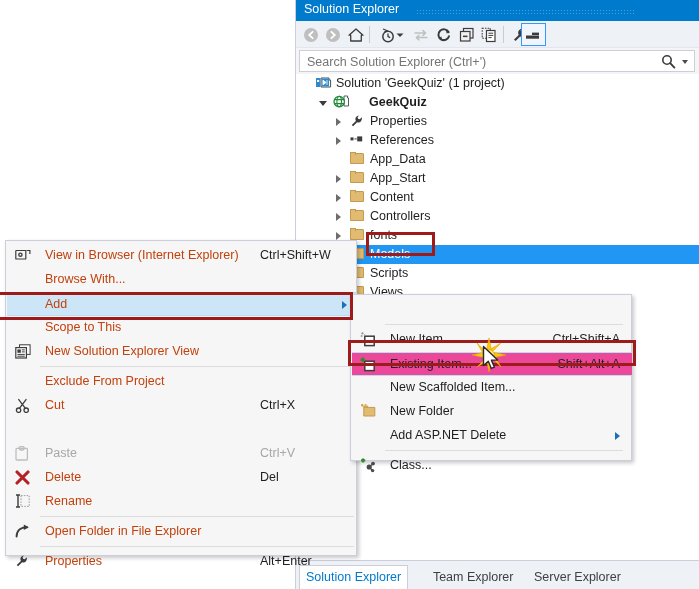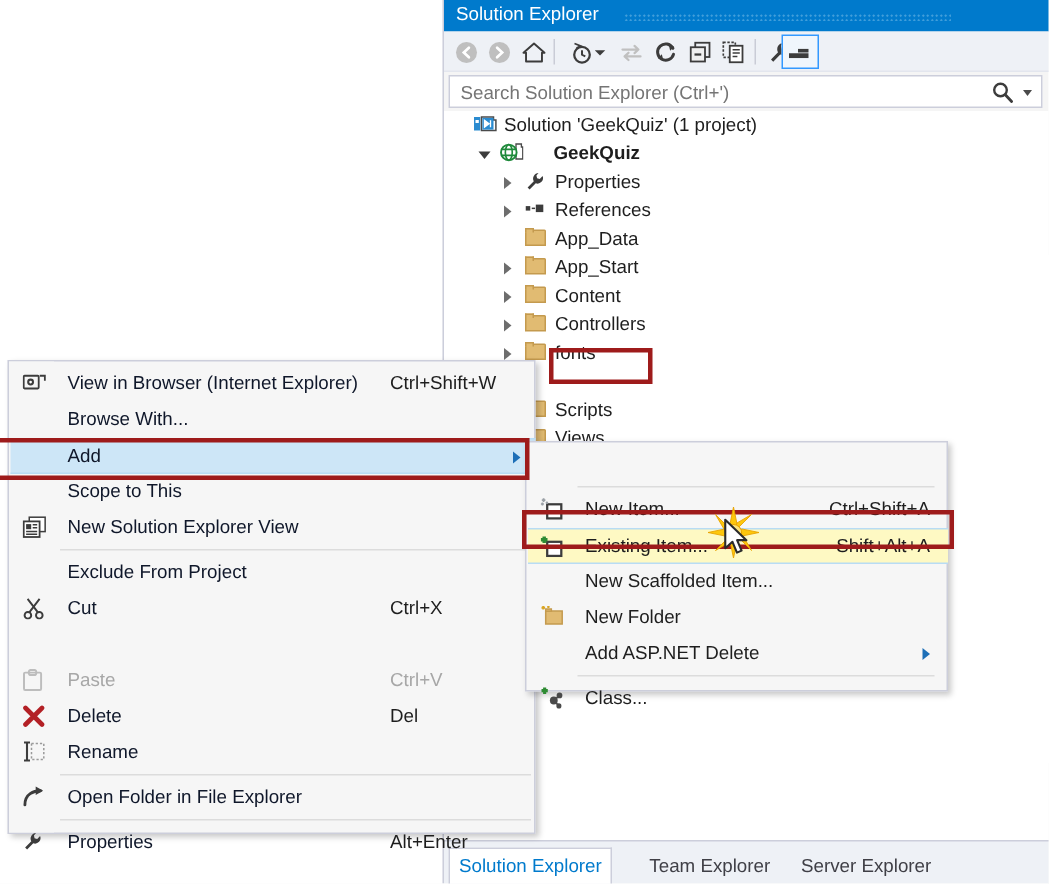--- a/index.html
+++ b/index.html
@@ -90,39 +90,39 @@
 
   
   #ctxmenu {
     position:absolute; left:5px; top:240px; width:352px; height:316px;
     background:#f6f6f6; border:1px solid #cccedb;
     box-shadow: 2px 2px 4px rgba(0,0,0,.22);
   }
   #ctxmenu .gutter { position:absolute; left:0; top:0; width:30px; height:100%; background:#f6f6f6; }
   .mrow { position:absolute; left:1px; width:350px; height:24px; white-space:nowrap; }
   .mrow .mico { position:absolute; left:8px; top:4px; width:17px; height:16px; }
-  .mrow .mlbl { position:absolute; left:38px; top:4px; font-size:12.5px; color:#0f172a; }
+  .mrow .mlbl { position:absolute; left:38px; top:4px; font-size:12.5px; color:#c2410c; }
   .mrow .mkey { position:absolute; top:4px; font-size:12.5px; color:#1e1e1e; }
   .mrow.disabled .mlbl, .mrow.disabled .mkey { color:#a7a7a7; }
   .mrow.hl { background:#cde6f7; border-top:1px solid #b8dcf4; border-bottom:1px solid #b8dcf4; }
   .mrow .marrow { position:absolute; right:10px; top:8px; width:0;height:0;
     border-top:4px solid transparent;border-bottom:4px solid transparent;border-left:5px solid #1d6fb7; }
   .msep { position:absolute; left:34px; width:314px; height:1px; background:#dcdcdc; }
 
   
   #submenu {
     position:absolute; left:350px; top:294px; width:282px; height:167px;
     background:#f6f6f6; border:1px solid #cccedb;
     box-shadow: 2px 2px 4px rgba(0,0,0,.22);
   }
   .srow { position:absolute; left:1px; width:280px; height:24px; white-space:nowrap; }
   .srow .sico { position:absolute; left:8px; top:4px; width:17px; height:16px; }
   .srow .slbl { position:absolute; left:38px; top:4px; font-size:12.5px; color:#1e1e1e; }
   .srow .skey { position:absolute; right:12px; top:4px; font-size:12.5px; color:#1e1e1e; }
-  .srow.hl { background:#fef9c3; border-top:1px solid #b8dcf4; border-bottom:1px solid #b8dcf4; }
+  .srow.hl { background:#ec4899; border-top:1px solid #b8dcf4; border-bottom:1px solid #b8dcf4; }
   .srow .sarrow { position:absolute; right:12px; top:8px; width:0;height:0;
     border-top:4px solid transparent;border-bottom:4px solid transparent;border-left:5px solid #1d6fb7; }
   .ssep { position:absolute; left:34px; width:238px; height:1px; background:#dcdcdc; }
 
   
   .redbox { position:absolute; border:3px solid #9e1b1b; pointer-events:none; }
 
   
   #click-burst { position:absolute; left:472px; top:338px; width:34px; height:34px; pointer-events:none; }
   #mouse-cursor { position:absolute; left:482px; top:345px; width:20px; height:28px; pointer-events:none; }
@@ -280,20 +280,25 @@
         </div>
         <div class="trow" style="top: 133px;">
           <span class="exp" style="left: 40px;"></span>
           <span class="ico" style="left: 54px;"><span class="folder-ico"><span class="back"></span><span class="tab"></span></span></span>
           <span class="lbl" style="left: 74px;">Controllers</span>
         </div>
         <div class="trow" style="top: 152px;">
           <span class="exp" style="left: 40px;"></span>
           <span class="ico" style="left: 54px;"><span class="folder-ico"><span class="back"></span><span class="tab"></span></span></span>
           <span class="lbl" style="left: 74px;">fonts</span>
+        </div>
+        <div class="trow selected" style="top: 171px;">
+          <span class="exp" style="left: 40px;"></span>
+          <span class="ico" style="left: 54px;"><span class="folder-ico"><span class="back"></span><span class="tab"></span></span></span>
+          <span class="lbl" style="left: 74px;">Models</span>
         </div>
         <div class="trow" style="top: 190px;">
           <span class="exp" style="left: 40px;"></span>
           <span class="ico" style="left: 54px;"><span class="folder-ico"><span class="back"></span><span class="tab"></span></span></span>
           <span class="lbl" style="left: 74px;">Scripts</span>
         </div>
         <div class="trow" style="top: 209px;">
           <span class="exp" style="left: 40px;"></span>
           <span class="ico" style="left: 54px;"><span class="folder-ico"><span class="back"></span><span class="tab"></span></span></span>
           <span class="lbl" style="left: 74px;">Views</span>

